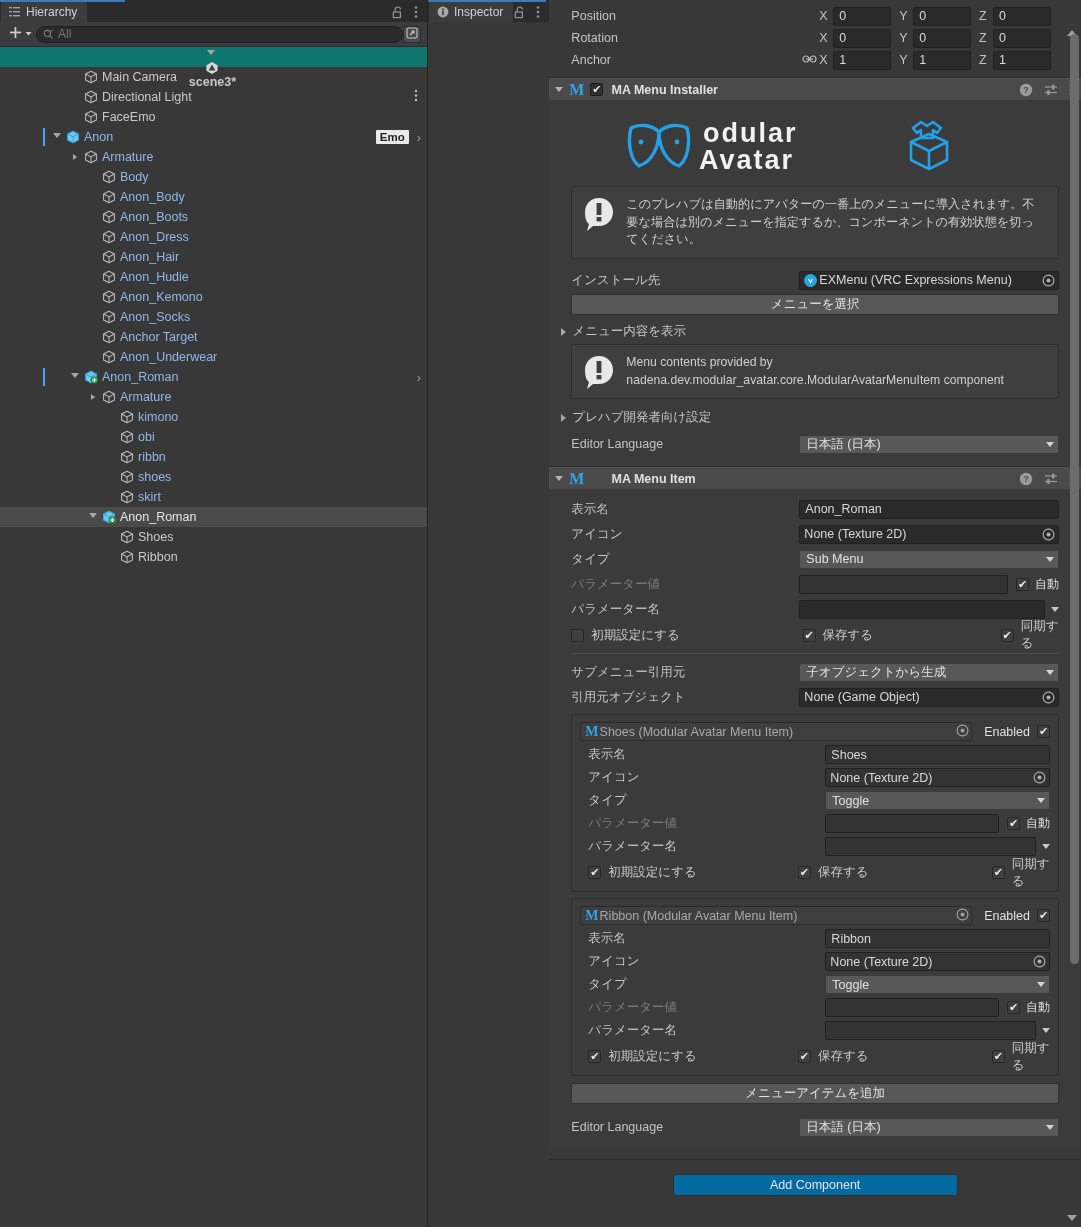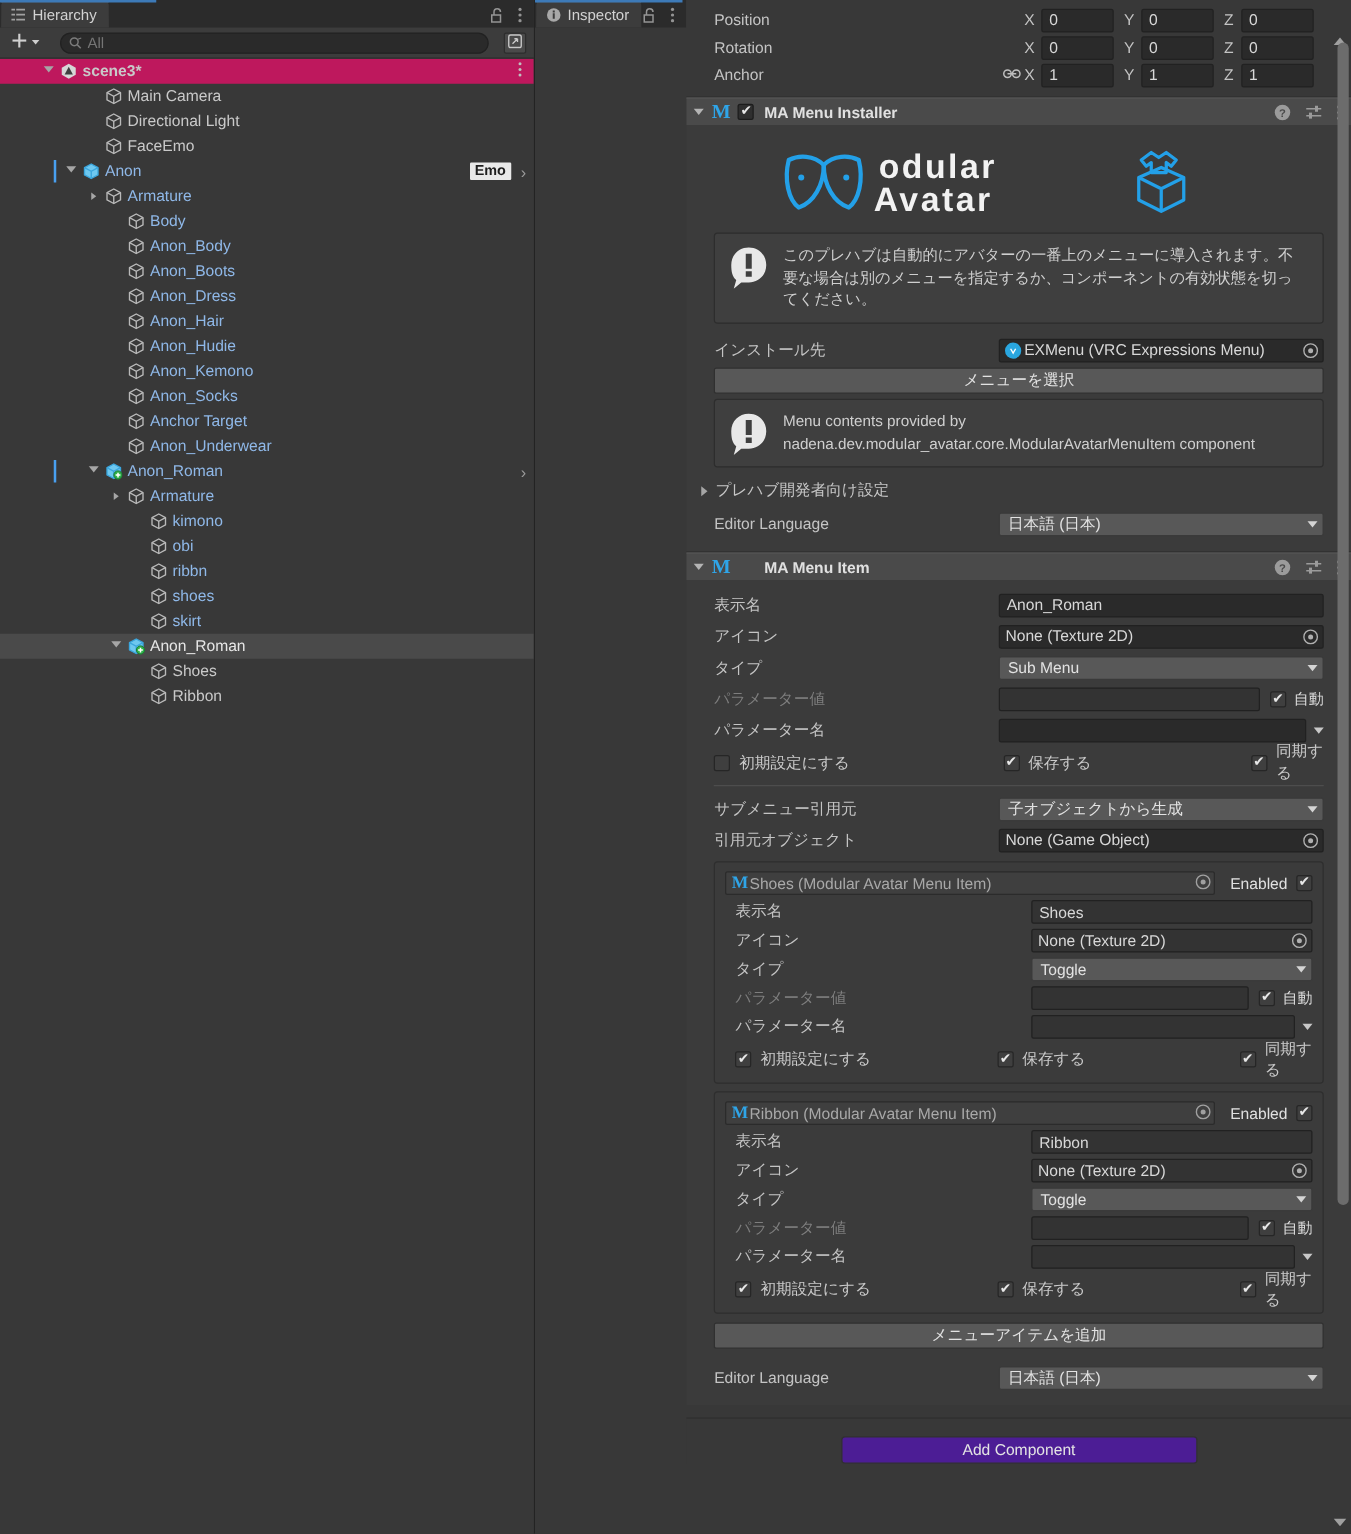--- a/index.html
+++ b/index.html
@@ -21,33 +21,33 @@
          padding:0 10px 0 8px; gap:5px; border-top:1px solid #4a4a4a;
          border-left:1px solid #2b2b2b; border-right:1px solid #2b2b2b;
          border-radius:3px 3px 0 0; color:#d2d2d2; font-size:12px; }
   .tab.inspector { background:#3c3c3c; }
   .tab-accent { position:absolute; top:0; height:2px; background:#3d7ab8; }
   .tabbar-right { margin-left:auto; display:flex; align-items:center; gap:10px;
                   padding:0 9px 3px 0; }
   .ic { opacity:.72; display:inline-flex; align-items:center; }
 
   .toolbar { height:25px; background:#3c3c3c; display:flex; align-items:center;
-             gap:12px; padding:0 6px; border-bottom:1px solid #2b2b2b; }
+             gap:0; padding:0 6px; border-bottom:1px solid #2b2b2b; }
   .plusbtn { display:flex; align-items:center; gap:2px; padding:2px 3px; }
   .searchbox { flex:1; height:17px; background:#2a2a2a; border:1px solid #212121;
                border-radius:9px; display:flex; align-items:center; padding:0 6px; gap:4px; }
   .searchbox input { background:transparent; border:0; outline:0; color:#8a8a8a;
                      font-size:12px; width:100%; font-family:inherit; }
   .sortbtn { width:18px; height:17px; background:#4a4a4a; border:1px solid #2d2d2d;
              border-radius:2px; display:flex; align-items:center; justify-content:center; }
 
   .tree { flex:1; background:#383838; overflow:hidden; position:relative; }
   .row { height:20px; display:flex; align-items:center; position:relative;
          padding-right:6px; font-size:12.5px; }
-  .row.scene { background:#be185d; font-weight:bold; color:#e3e3e3; }
+  .row.scene { background:#0f766e; font-weight:bold; color:#e3e3e3;flex-direction:column; }
   .row.sel { background:#4a4a4a; }
   .row .bar { position:absolute; left:43px; top:1px; width:2px; height:18px;
               background:#49a0f0; }
   .tw { width:14px; display:flex; align-items:center; justify-content:center;
         flex:0 0 14px; }
   .caret { width:0;height:0;border-left:4.5px solid #a6a6a6;
            border-top:3.5px solid transparent;border-bottom:3.5px solid transparent; }
   .caret.open { border-left:4px solid transparent;border-right:4px solid transparent;
                 border-top:5px solid #a6a6a6; }
   .lbl { margin-left:4px; white-space:nowrap; }
@@ -156,21 +156,21 @@
   .card .flabel { width:245px; padding-left:8px; }
   .card .cbrow { padding:0; height:21px; margin:5px 0 1px 0; }
   .card .cbitem.a { width:262px; padding-left:8px; }
   .card .cbitem.b { width:235px; }
 
   .btn-pair { display:flex; gap:8px; margin:7px 22px 0 22px; }
   .btn-pair .btn { flex:1; height:21px; }
 
   .footer-sep { height:1px; background:#2d2d2d; margin-top:10px; }
   .addcomp-wrap { display:flex; justify-content:center; padding:14px 0 0 0; background:#383838; }
-  .addcomp { width:285px; height:22px; background:#4c1d95; border:1px solid #303030;
+  .addcomp { width:285px; height:22px; background:#0369a1; border:1px solid #303030;
              border-radius:3px; display:flex; align-items:center; justify-content:center;
              color:#e4e4e4; font-size:12.5px; }
 </style>
 </head>
 <body>
 
 <div class="root">
 
   <div class="hier">
     <div class="tabbar">
@@ -705,20 +705,24 @@
                 <svg width="13" height="13" viewBox="0 0 13 13">
                     <circle cx="6.5" cy="6.5" r="5.4" fill="none" stroke="#b0b0b0" stroke-width="1.1"></circle>
                     <circle cx="6.5" cy="6.5" r="2" fill="#b0b0b0"></circle>
                   </svg>
               </span>
             </div>
           </div>
 
           <div class="btn wide-btn" style="height:21px;">メニューを選択</div>
 
+          <div class="foldrow">
+            <span class="fold"></span>
+            <span>メニュー内容を表示</span>
+          </div>
 
           <div class="helpbox">
             <span class="bang">
               <svg width="30" height="34" viewBox="0 0 30 34">
                 <path d="M15 1 C23 1 29 7 29 15 C29 23 23 29 15 29 L9 29 L3 34 L5 27 C1.8 24.4 1 20 1 15 C1 7 7 1 15 1 Z" fill="#e8e8e8"></path>
                 <rect x="12.6" y="6" width="4.8" height="12" fill="#3f3f3f"></rect>
                 <rect x="12.6" y="20" width="4.8" height="4.4" fill="#3f3f3f"></rect>
               </svg>
             </span>
             <span class="txt">Menu contents provided by nadena.dev.modular_avatar.core.ModularAvatarMenuItem component</span>

